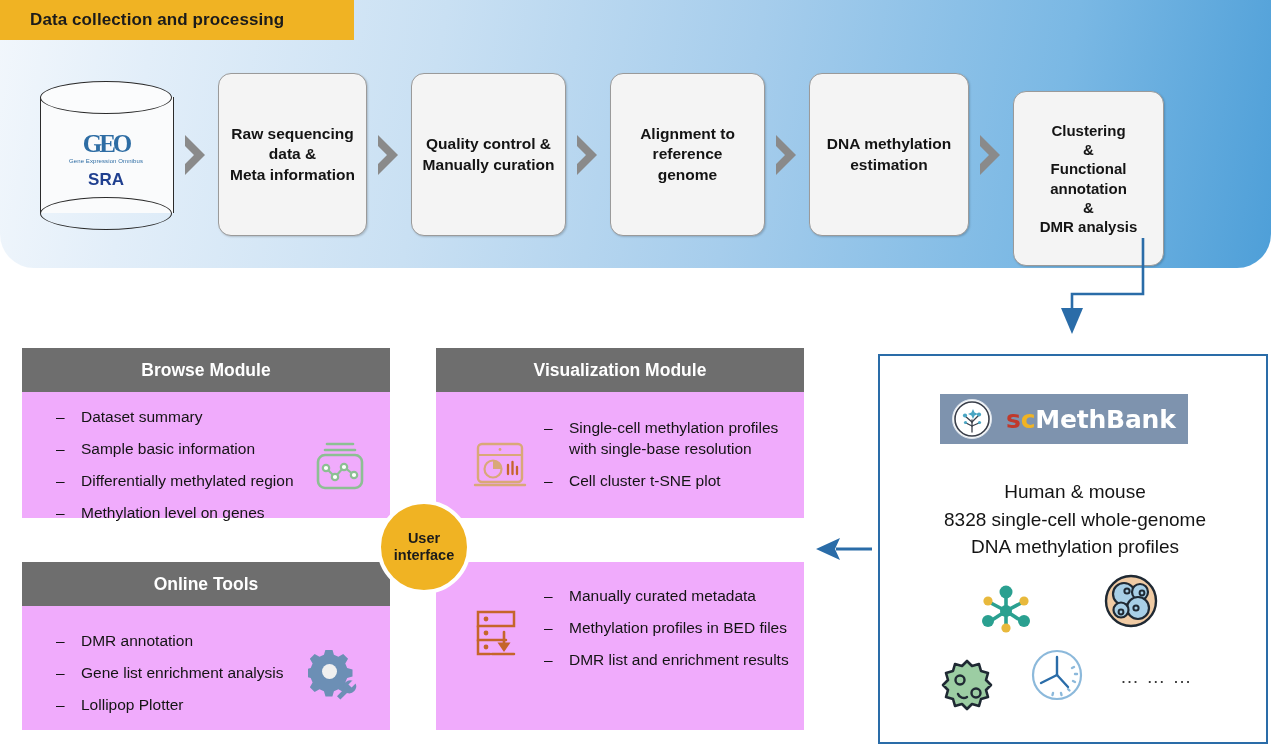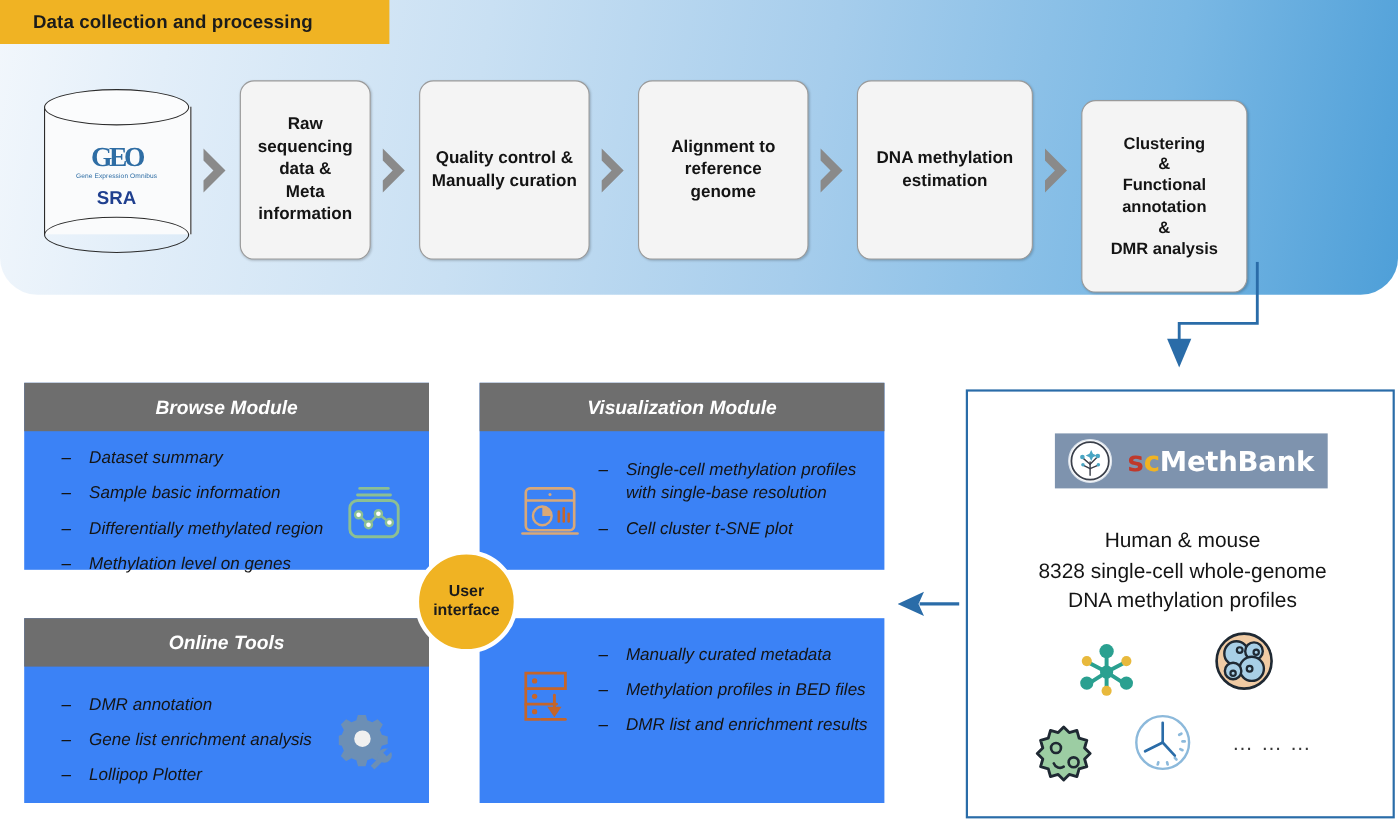--- a/index.html
+++ b/index.html
@@ -67,35 +67,34 @@
     border-radius:13px;
     display:flex;align-items:center;justify-content:center;
     text-align:center;
     box-sizing:border-box;
     box-shadow:1px 1px 2px rgba(0,0,0,.18);
   }
   .step span{
     font-size:15.5px;font-weight:bold;color:#141414;line-height:1.33;
     white-space:pre-line;display:block;padding:0 7px;
   }
-  .step.s1{width:119px;height:163px;}
+  .step.s1{width:149px;height:163px;}
   .step.s2{width:155px;height:163px;}
   .step.s3{width:155px;height:163px;}
   .step.s4{width:160px;height:163px;}
   .step.s5{width:151px;height:175px;margin-top:48px;}
   .step.s5 span{font-size:15px;line-height:1.28;}
 
   
   #elbow{position:absolute;left:1030px;top:238px;width:130px;height:100px;}
 
   
   .module{
     position:absolute;
-    background:#3b82f6;
-    font-style:italic;
+    background:#f0abfc;
   }
   .mod-head{
     background:#6e6e6e;color:#ffffff;
     font-size:17.5px;font-weight:bold;text-align:center;
     height:44px;line-height:44px;
   }
   .mod-body{position:relative;height:calc(100% - 44px);}
   .bullets{position:absolute;list-style:none;margin:0;padding:0;}
   .bullets li{
     font-size:15.5px;color:#141414;line-height:1.35;
@@ -138,21 +137,21 @@
   
   #left-arrow{position:absolute;left:814px;top:535px;width:62px;height:28px;}
 
   
   #bank-box{
     position:absolute;left:878px;top:354px;width:390px;height:390px;
     border:2.2px solid #2a6ca8;background:#ffffff;box-sizing:border-box;
   }
   #bank-logo{
     position:absolute;left:60px;top:38px;width:248px;height:50px;
-    background:#7e93ae;display:flex;align-items:center;margin-left:19px;
+    background:#7e93ae;display:flex;align-items:center;
   }
   #logo-mark{
     width:38px;height:38px;border-radius:50%;background:#f7f9fb;
     margin-left:12px;flex:0 0 auto;position:relative;overflow:hidden;
     border:1px solid #dde4ec;
   }
   #logo-text{
     margin-left:14px;font-size:25px;font-weight:bold;letter-spacing:-.2px;
     font-family:"DejaVu Sans",sans-serif;
   }

